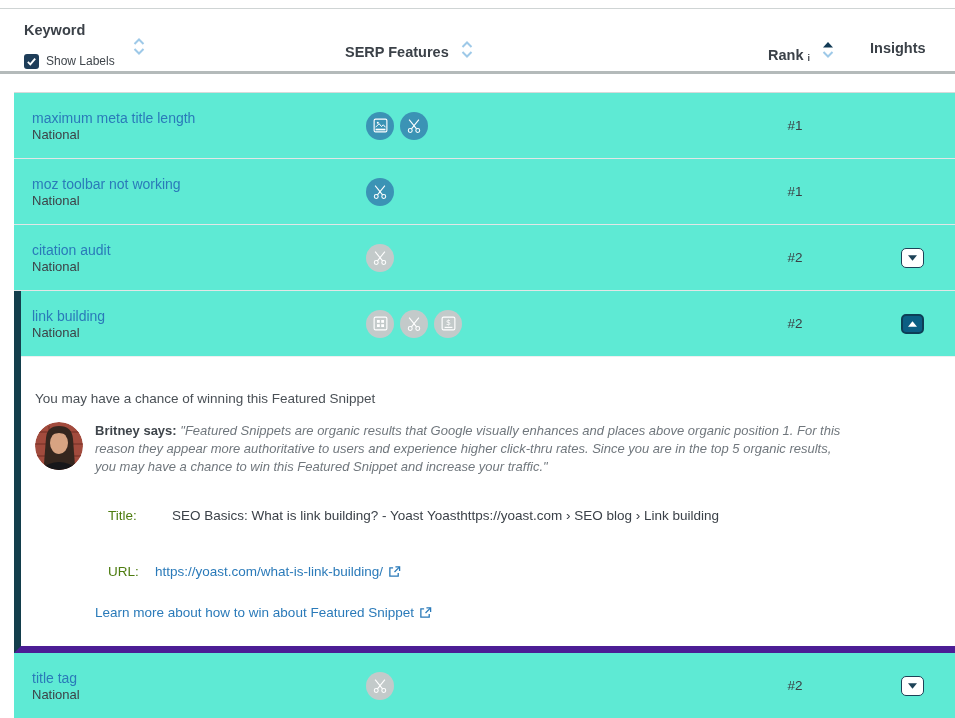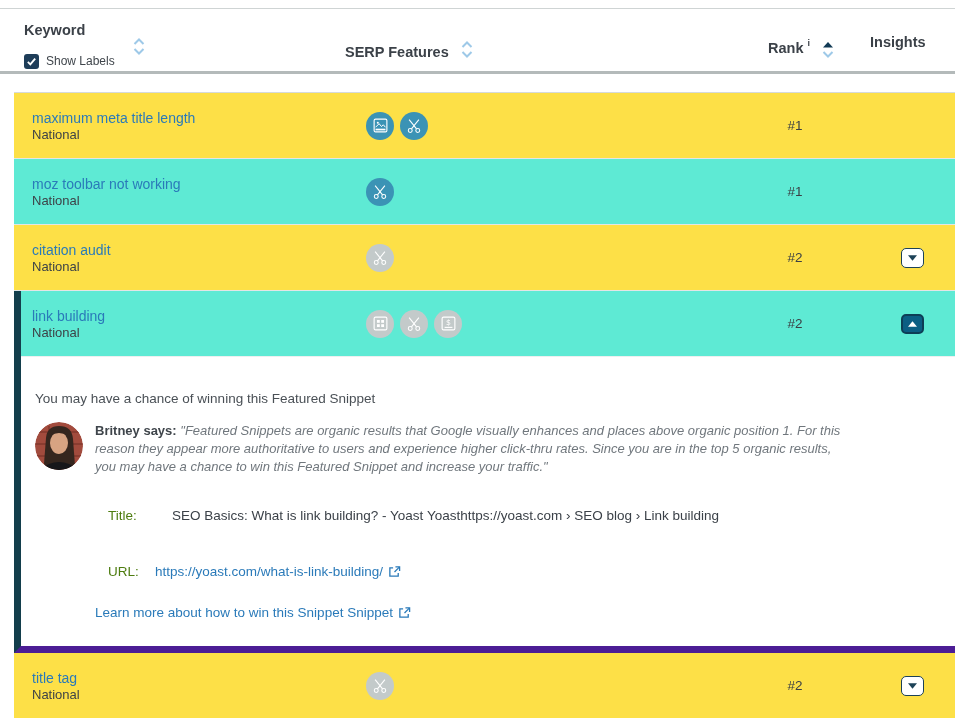--- a/index.html
+++ b/index.html
@@ -11,29 +11,29 @@
   
   .thead { position:relative; height:65px; border-bottom:3px solid #b4baba; }
   .col-label { font-weight:bold; font-size:14.5px; color:#3b4148; }
   .kw-head { position:absolute; left:24px; top:13px; }
   .show-labels { display:flex; align-items:flex-start; margin-top:16px; }
   .checkbox { width:15px; height:15px; background:#1e3d59; border-radius:3px;
     display:inline-flex; align-items:center; justify-content:center; cursor:pointer; }
   .show-labels span.lbl { font-size:12px; margin-left:7px; color:#3f454b; }
   .kw-sort { position:absolute; left:121px; top:28px; }
   .serp-head { position:absolute; left:345px; top:31px; display:flex; align-items:center; }
-  .rank-head { position:absolute; left:768px; top:31px; display:flex; align-items:flex-start; }
+  .rank-head { position:absolute; left:768px; top:31px; display:flex; align-items:flex-end; }
   .rank-head sup { font-size:9px; font-weight:bold; margin-left:4px; margin-top:-2px; }
-  .ins-head { position:absolute; left:870px; top:25px; }
+  .ins-head { position:absolute; left:870px; top:31px; }
   .sort-ic { margin-left:11px; display:inline-block; cursor:pointer; }
 
   
   .rows { margin:18px 0 0 14px; border-top:1px solid #d6dada; }
   .row { display:flex; align-items:center; min-height:66px; border-bottom:1px solid #e2e6e6; background:#5eead4; }
-  .row.hl { background:#fde047; }
+  .row.hl { background:#5eead4; }
   .cell-kw { flex:0 0 338px; padding-left:18px; }
   .kw-link { color:#2a7ab9; font-size:14px; text-decoration:none; cursor:pointer; display:block; }
   .kw-scope { color:#3d4247; font-size:13px; margin-top:1px; }
   .cell-serp { flex:1 1 auto; display:flex; align-items:center; gap:6px; padding-left:14px; }
   .feat { width:28px; height:28px; border-radius:50%; display:flex; align-items:center; justify-content:center; }
   .feat.on  { background:#3b93b5; }
   .feat.off { background:#c3caca; }
   .cell-rank { flex:0 0 148px; text-align:center; font-size:13.5px; color:#3b4045; }
   .cell-ins { flex:0 0 86px; display:flex; justify-content:center; }
   .ins-btn { width:23px; height:20px; border-radius:5px; display:flex; align-items:center;
@@ -269,21 +269,21 @@
           <span>https://yoast.com/what-is-link-building/</span>
           <svg width="13" height="13" viewBox="0 0 14 14">
             <path d="M5.5 3 H2 V12 H11 V8.5" fill="none" stroke="#2a7ab9" stroke-width="1.4"></path>
             <path d="M8 2 H12.5 V6.5" fill="none" stroke="#2a7ab9" stroke-width="1.4"></path>
             <line x1="12.2" y1="2.3" x2="7" y2="7.5" stroke="#2a7ab9" stroke-width="1.4"></line>
           </svg>
         </a>
       </div>
 
       <a class="learn-more">
-        <span>Learn more about how to win this Snippet Snippet</span>
+        <span>Learn more about how to win about Featured Snippet</span>
         <svg width="13" height="13" viewBox="0 0 14 14">
           <path d="M5.5 3 H2 V12 H11 V8.5" fill="none" stroke="#2a7ab9" stroke-width="1.4"></path>
           <path d="M8 2 H12.5 V6.5" fill="none" stroke="#2a7ab9" stroke-width="1.4"></path>
           <line x1="12.2" y1="2.3" x2="7" y2="7.5" stroke="#2a7ab9" stroke-width="1.4"></line>
         </svg>
       </a>
     </div>
   </div>
 
   <div class="row hl">

